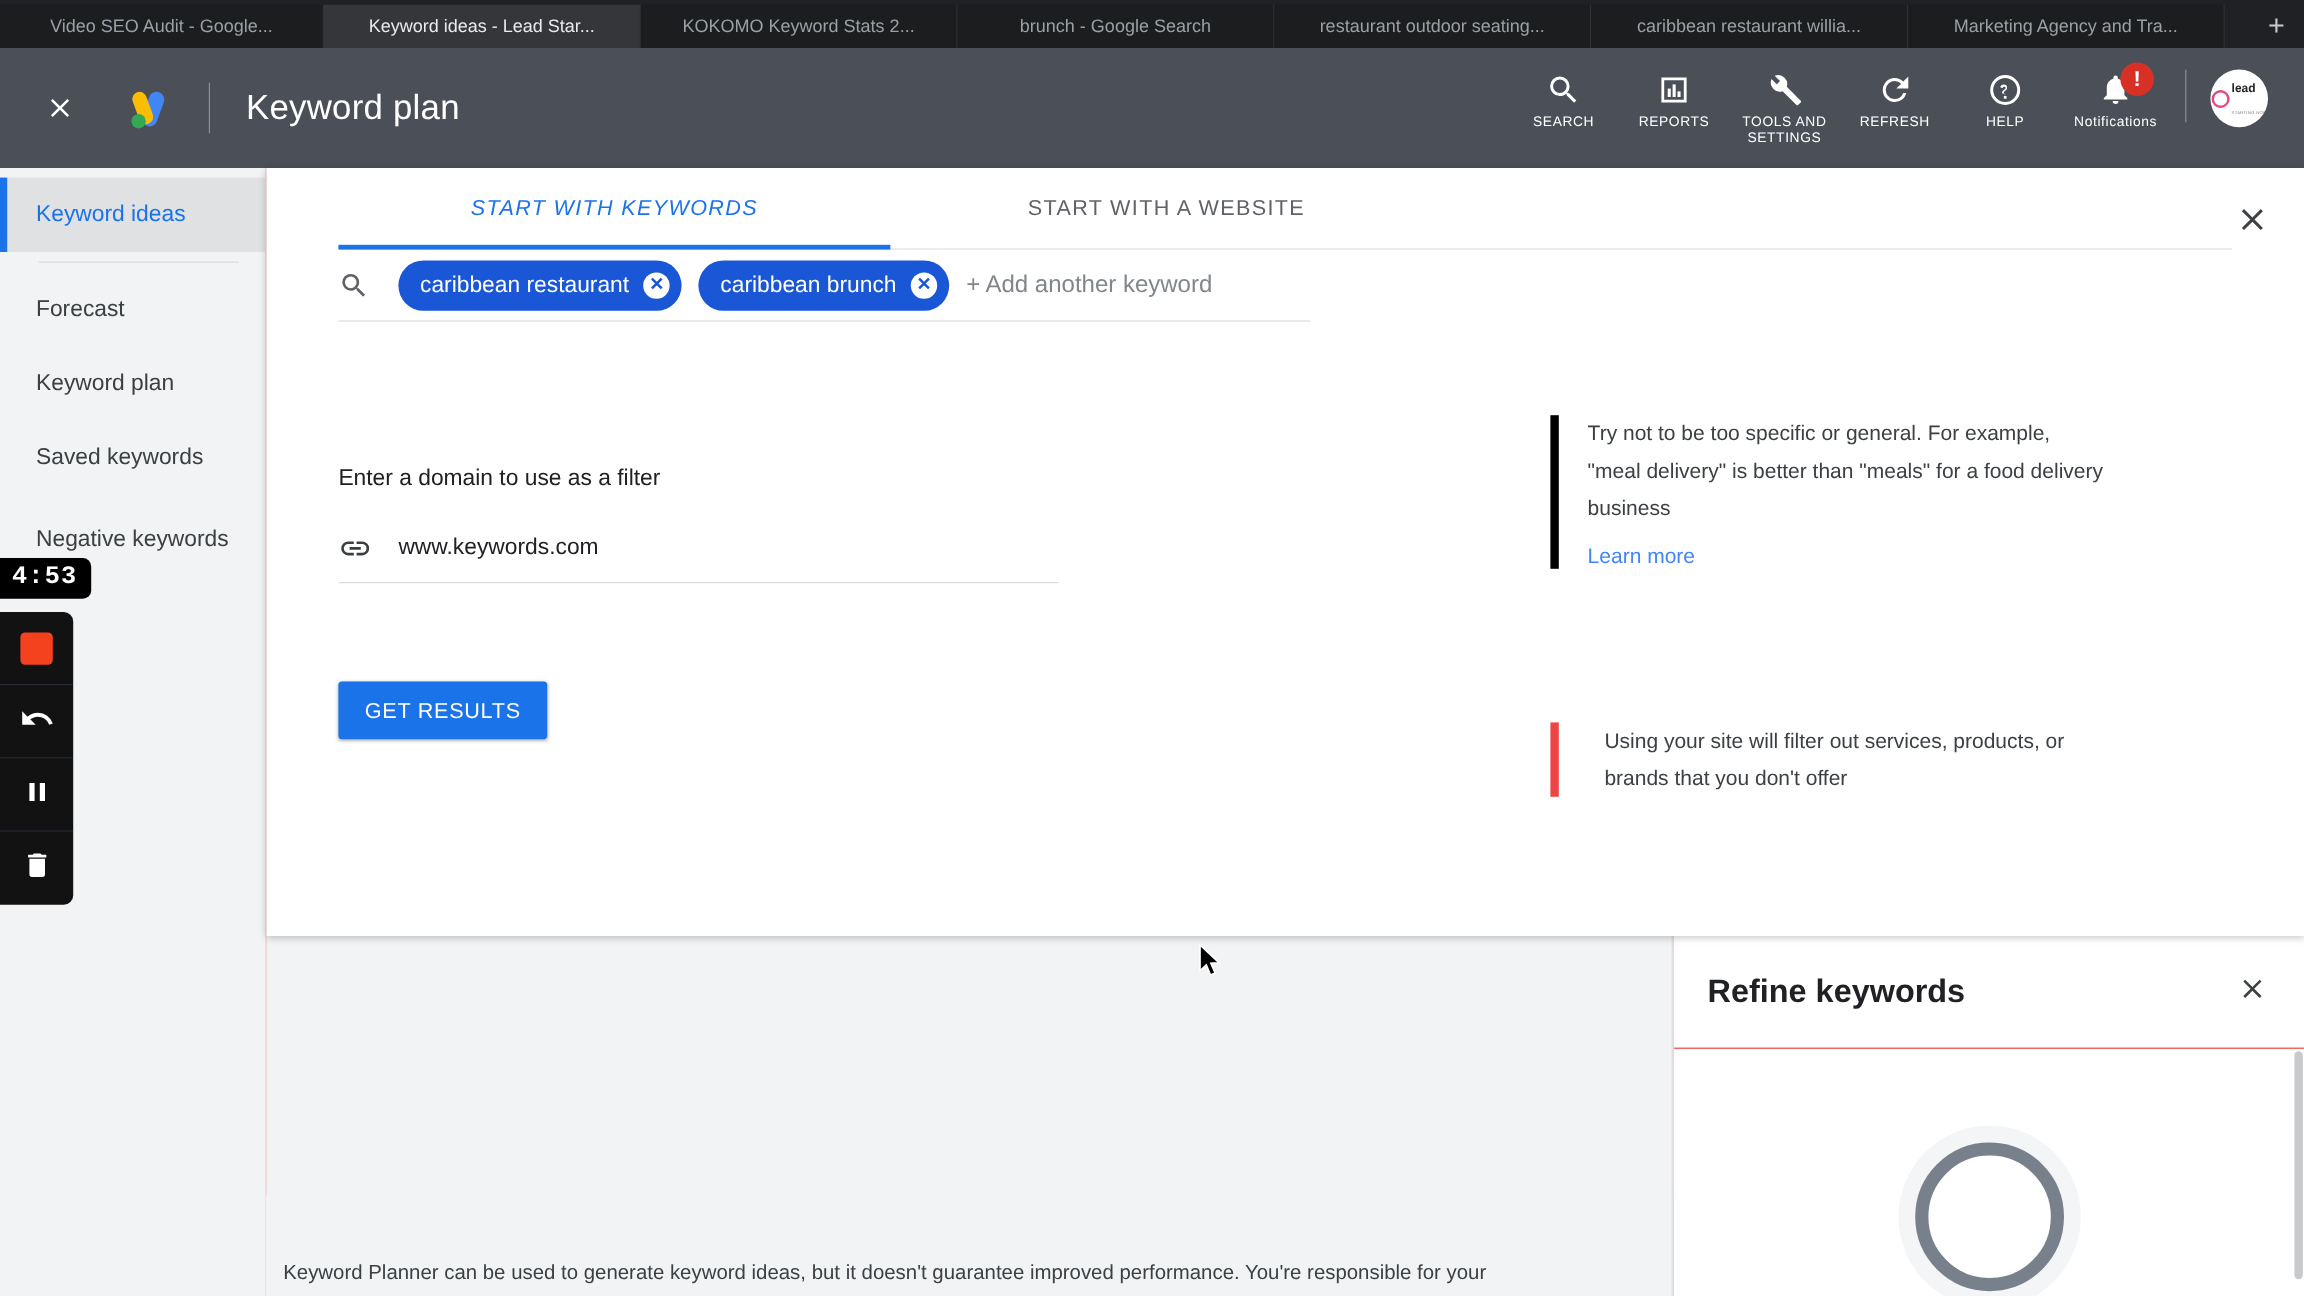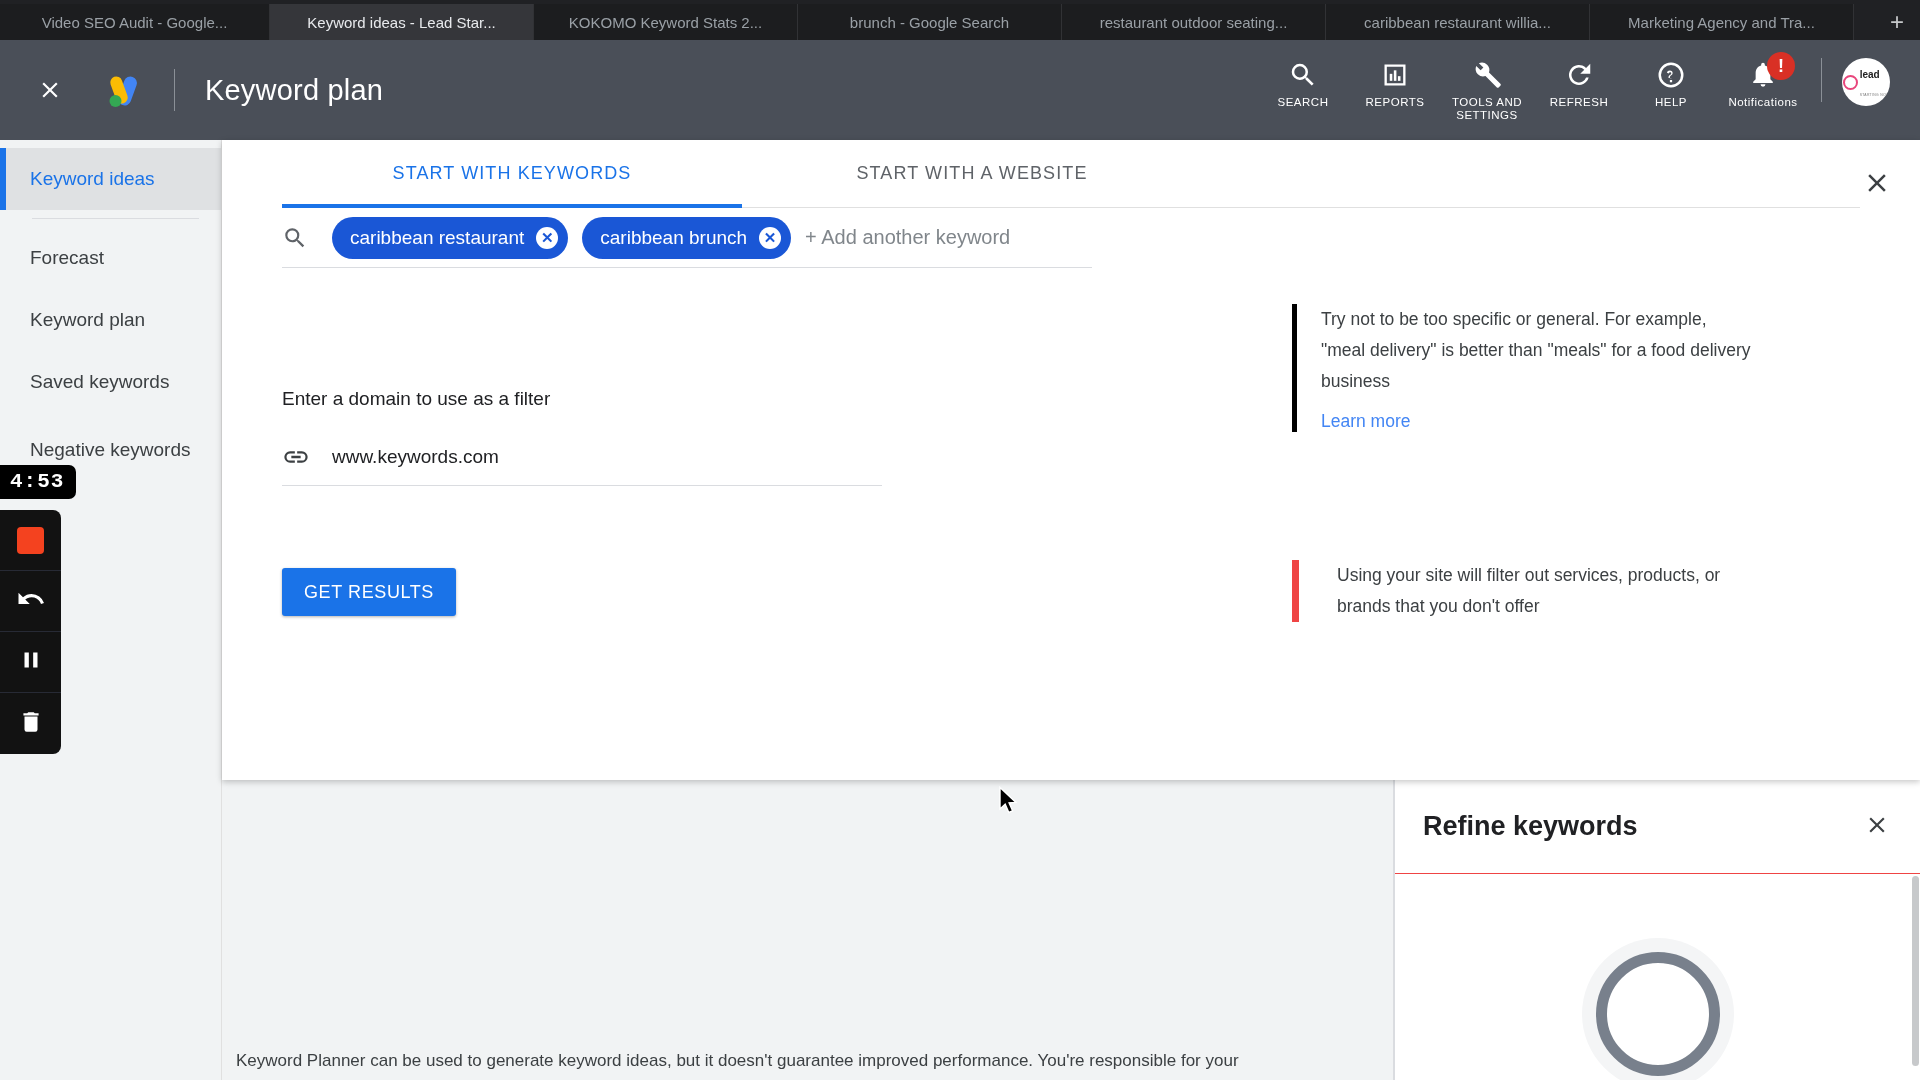--- a/index.html
+++ b/index.html
@@ -188,21 +188,21 @@
   .ktab {
     height: 68px; display: flex; align-items: center; justify-content: center;
     font-size: 18px; letter-spacing: 1.1px; font-weight: 500;
     color: #5f6368; cursor: pointer; position: relative;
   }
   .ktab.sel { color: #1a73e8; }
   .ktab.sel::after {
     content: ""; position: absolute; bottom: -1px; left: 0;
     width: 100%; height: 4px; background: #1a73e8;
   }
-  .ktab.t1 { width: 460px; }
+  .ktab.t1 { width: 460px; font-style: italic; }
   .ktab.t2 { width: 460px; }
 
   .card-body { display: flex; padding: 0; }
   .col-left { width: 1030px; padding: 0 0 0 60px; }
   .col-right {
     flex: 1; padding-left: 40px; margin-top: 96px;
   }
 
   .field-label {
     font-size: 19px; color: #202124; margin-top: 80px; margin-bottom: 18px;
@@ -225,22 +225,23 @@
     width: 22px; height: 22px; border-radius: 50%;
     background: #fff; color: #1a57d6;
     display: flex; align-items: center; justify-content: center;
     font-size: 15px; font-weight: 700; margin-left: 12px;
     line-height: 1;
   }
   .add-kw {
     color: #80868b; font-size: 20px; cursor: text; white-space: nowrap;
   }
   .hint-box {
-    border-left: 5px solid #000000;
+    border-left: 7px solid #000000;
     padding-left: 24px;
+    margin-top: 42px;
   }
   .hint-text {
     font-size: 17.5px; color: #3c4043; line-height: 31px; width: 430px;
   }
   .hint-link {
     display: inline-block; margin-top: 14px;
     color: #4285f4; font-size: 17.5px; cursor: pointer;
   }
   .domain-label { font-size: 19px; color: #202124; margin-top: 120px; margin-bottom: 18px; }
   .domain-row {

